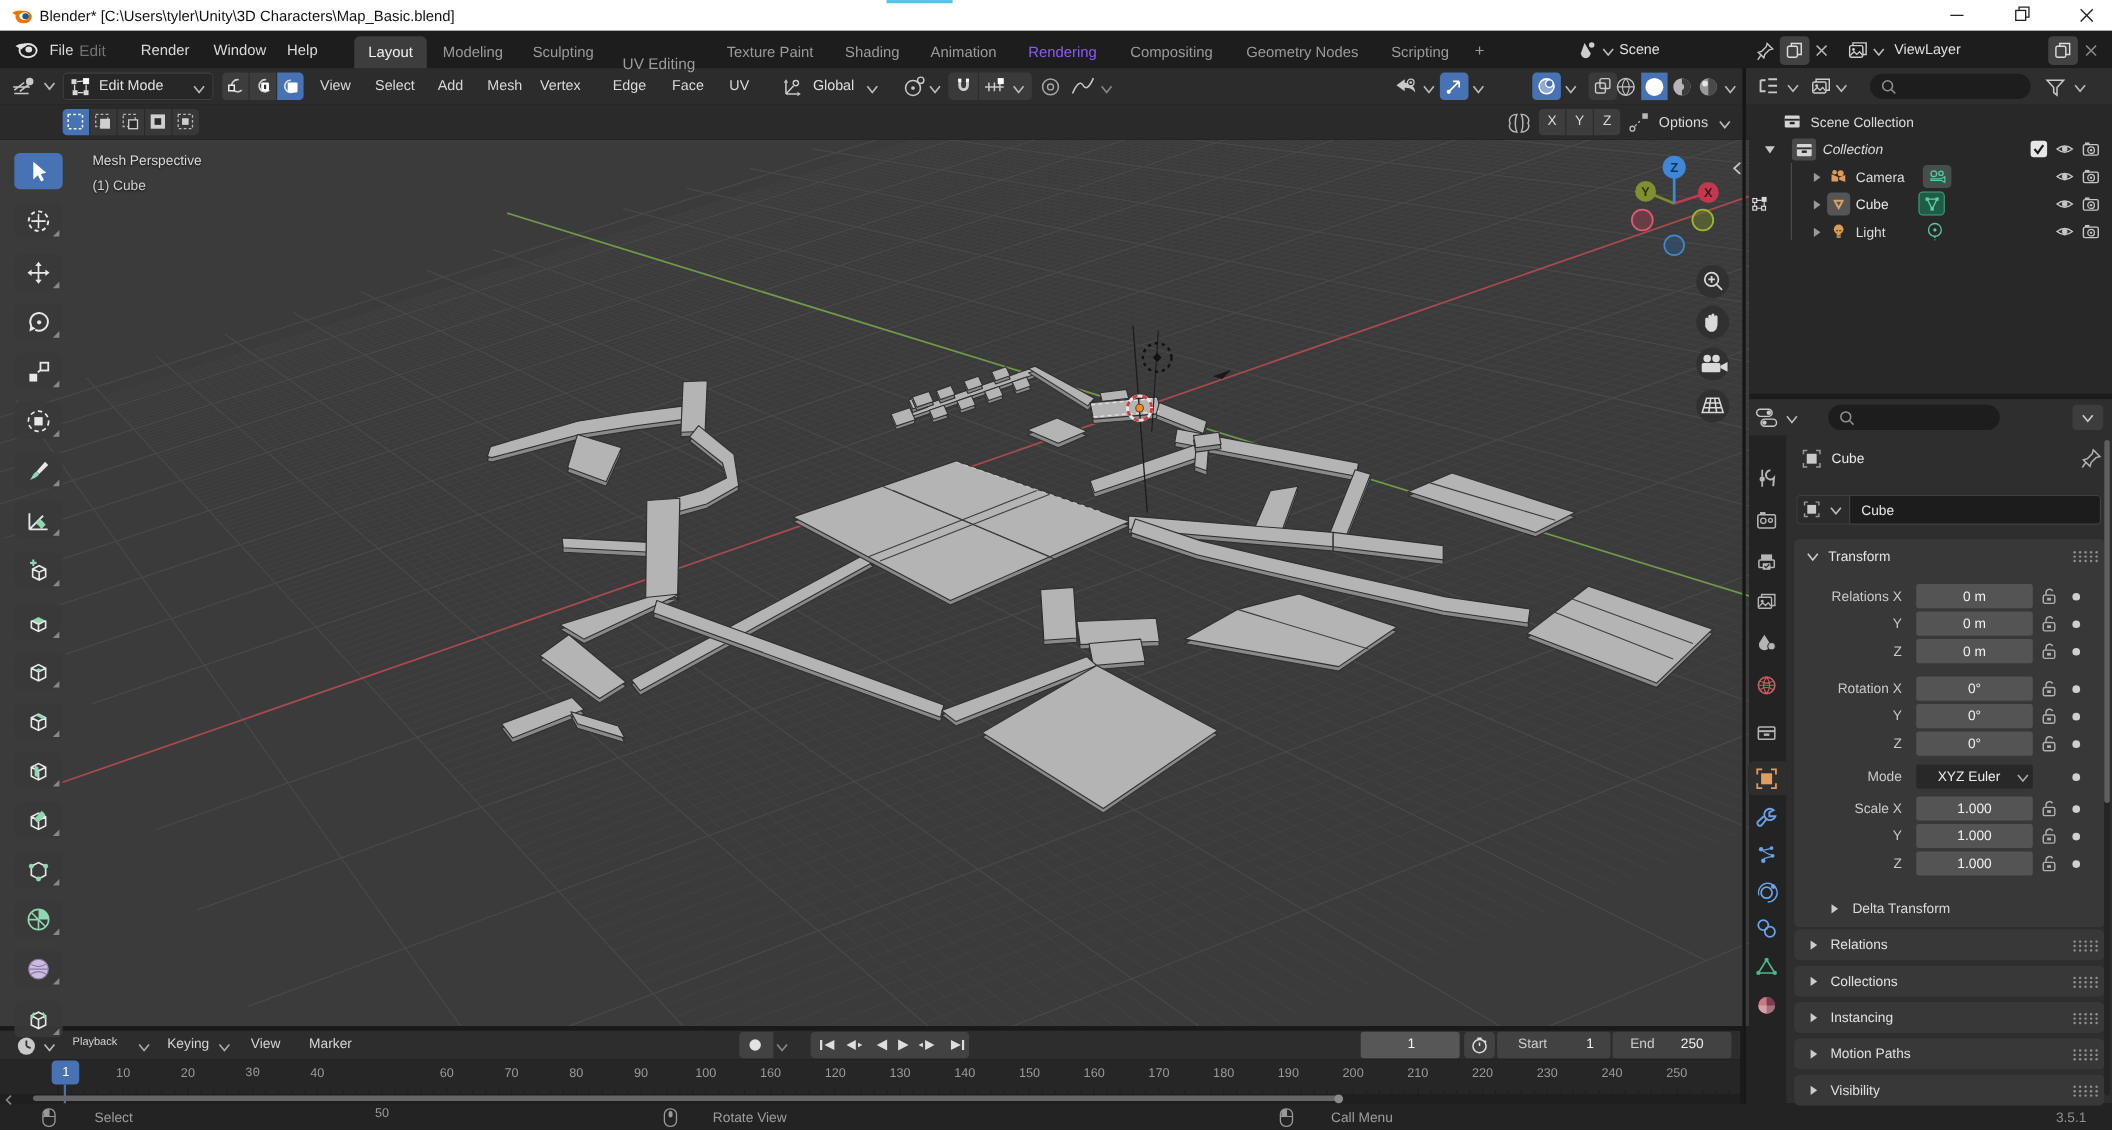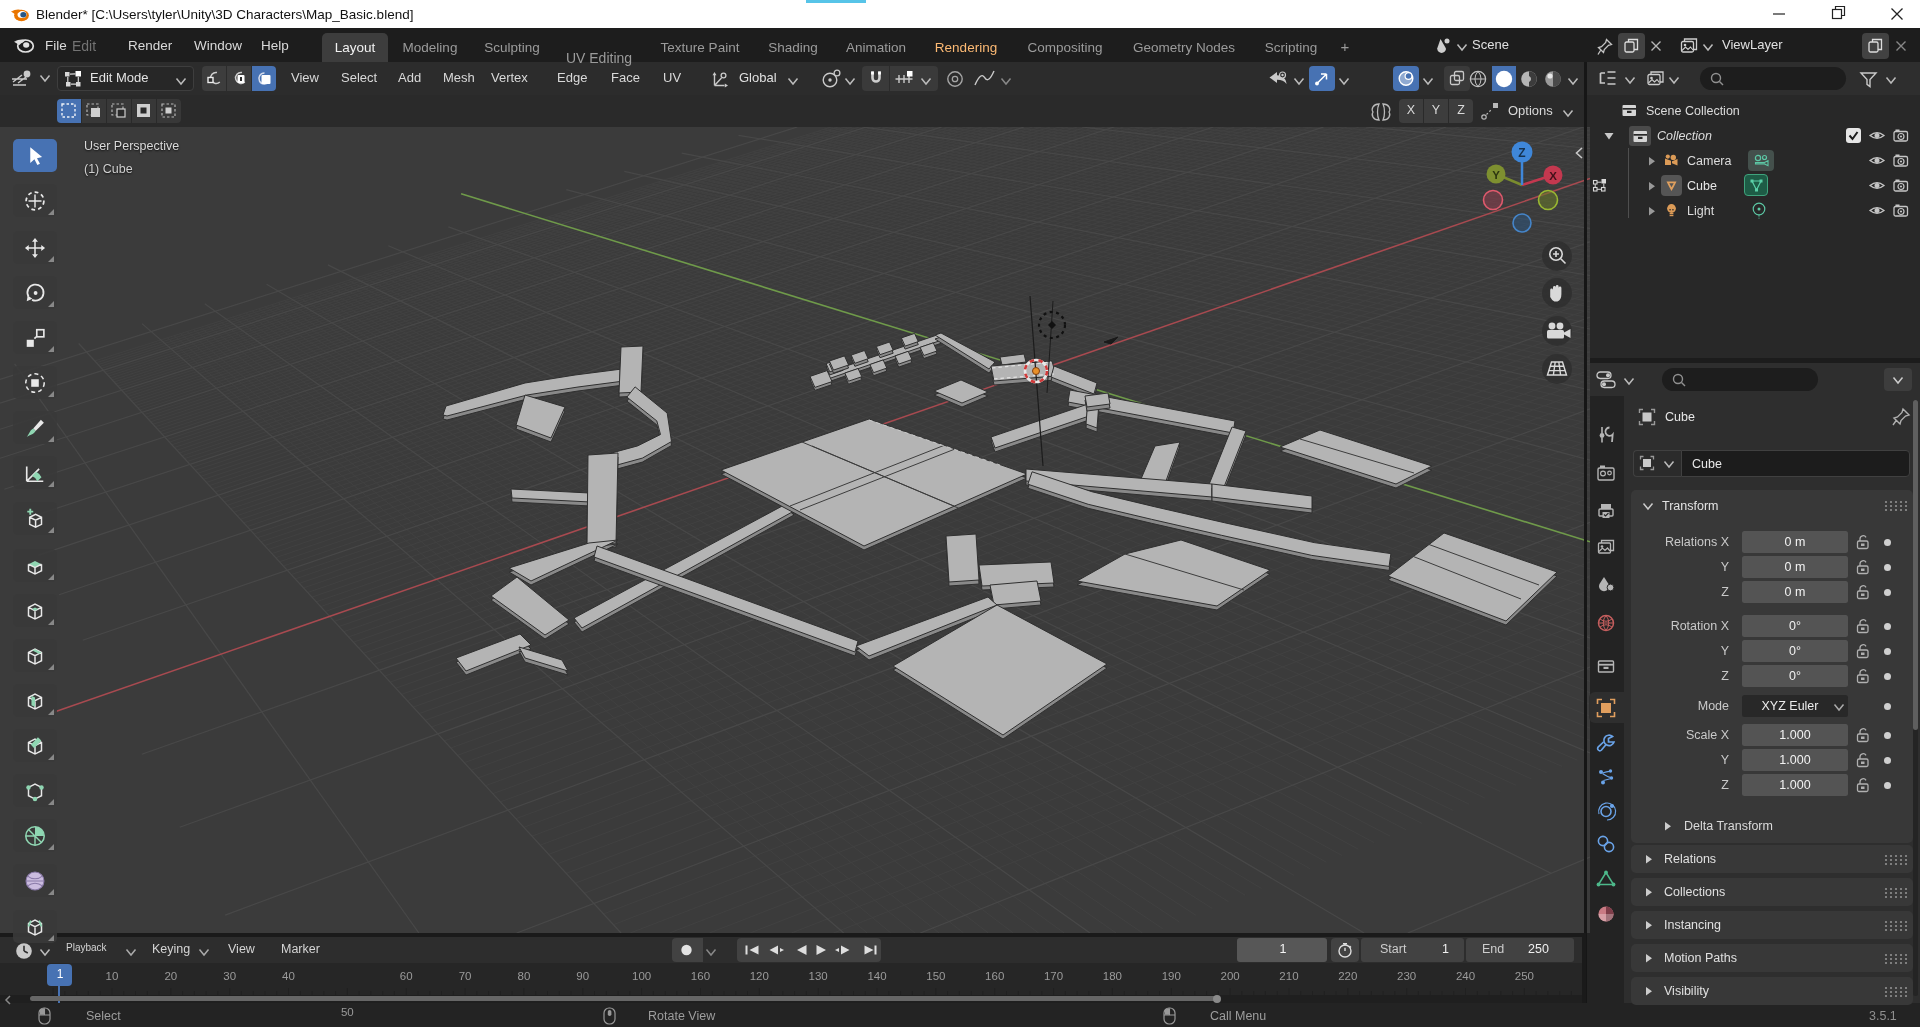--- a/index.html
+++ b/index.html
@@ -54,21 +54,21 @@
 <span style="position:absolute;left:194px;top:37px;font-size:13.5px;color:#dadada;white-space:nowrap;">Window</span>
 <span style="position:absolute;left:261px;top:37px;font-size:13.5px;color:#dadada;white-space:nowrap;">Help</span>
 <div style="position:absolute;left:322px;top:33px;width:66px;height:29px;background:#3d3d3d;border-radius:5px 5px 0 0;"></div>
 <span style="position:absolute;left:355px;top:39px;font-size:13.5px;color:#f2f2f2;white-space:nowrap;transform:translateX(-50%);">Layout</span>
 <span style="position:absolute;left:430px;top:39px;font-size:13.5px;color:#9b9b9b;white-space:nowrap;transform:translateX(-50%);">Modeling</span>
 <span style="position:absolute;left:512px;top:39px;font-size:13.5px;color:#9b9b9b;white-space:nowrap;transform:translateX(-50%);">Sculpting</span>
 <span style="position:absolute;left:599px;top:49px;font-size:14px;color:#9b9b9b;white-space:nowrap;transform:translateX(-50%);">UV Editing</span>
 <span style="position:absolute;left:700px;top:39px;font-size:13.5px;color:#9b9b9b;white-space:nowrap;transform:translateX(-50%);">Texture Paint</span>
 <span style="position:absolute;left:793px;top:39px;font-size:13.5px;color:#9b9b9b;white-space:nowrap;transform:translateX(-50%);">Shading</span>
 <span style="position:absolute;left:876px;top:39px;font-size:13.5px;color:#9b9b9b;white-space:nowrap;transform:translateX(-50%);">Animation</span>
-<span style="position:absolute;left:966px;top:39px;font-size:13.5px;color:#fdba74;white-space:nowrap;transform:translateX(-50%);">Rendering</span>
+<span style="position:absolute;left:966px;top:39px;font-size:13.5px;color:#8b5cf6;white-space:nowrap;transform:translateX(-50%);">Rendering</span>
 <span style="position:absolute;left:1065px;top:39px;font-size:13.5px;color:#9b9b9b;white-space:nowrap;transform:translateX(-50%);">Compositing</span>
 <span style="position:absolute;left:1184px;top:39px;font-size:13.5px;color:#9b9b9b;white-space:nowrap;transform:translateX(-50%);">Geometry Nodes</span>
 <span style="position:absolute;left:1291px;top:39px;font-size:13.5px;color:#9b9b9b;white-space:nowrap;transform:translateX(-50%);">Scripting</span>
 <span style="position:absolute;left:1345px;top:37px;font-size:15px;color:#9b9b9b;white-space:nowrap;transform:translateX(-50%);">+</span>
 <svg style="position:absolute;left:1433px;top:36px;" width="22" height="20" viewBox="0 0 22 20">
     <path d="M7.5 3 L13 12.5 a4.4 4.4 0 0 1 -8.8 0 Z" fill="#cdcdcd"></path>
     <circle cx="14" cy="5" r="2.5" fill="#cdcdcd"></circle>
   </svg>
 <svg style="position:absolute;left:1455px;top:40px;" width="14" height="14" viewBox="0 0 14 14">
     <path d="M2.5 4.5 l4.5 5.5 l4.5 -5.5" fill="none" stroke="#bbb" stroke-width="1.5" transform="scale(1.0)"></path>
@@ -660,21 +660,21 @@
 <line x1="1030" y1="169" x2="1043" y2="339" stroke="#1c1c1c" stroke-width="1.2"></line>
 <line x1="1053" y1="174" x2="1047" y2="266" stroke="#1c1c1c" stroke-width="1"></line>
 <circle cx="1036" cy="244" r="11" fill="none" stroke="#e8e8e8" stroke-width="2.6"></circle>
 <circle cx="1036" cy="244" r="11" fill="none" stroke="#d03a3a" stroke-width="2.6" stroke-dasharray="4.5 4.5"></circle>
 <circle cx="1036" cy="244" r="3.5" fill="#e8902a" stroke="#803f10" stroke-width="1"></circle>
 <circle cx="1052" cy="198" r="13" fill="none" stroke="#111" stroke-width="2.2" stroke-dasharray="3 3.5"></circle>
 <path d="M 1048 198 l 4 -4 l 4 4 l -4 4 z" fill="#111"></path>
 <path d="M 1104 215 l 14 -5 l -7 7 z" fill="#1a1a1a" stroke="#1a1a1a"></path>
     </svg>
   </div>
-<span style="position:absolute;left:84px;top:138px;font-size:12.5px;color:#dadada;white-space:nowrap;text-shadow:0 1px 2px rgba(0,0,0,.8);">User Perspective</span>
+<span style="position:absolute;left:84px;top:138px;font-size:12.5px;color:#dadada;white-space:nowrap;text-shadow:0 1px 2px rgba(0,0,0,.8);">Mesh Perspective</span>
 <span style="position:absolute;left:84px;top:161px;font-size:12.5px;color:#d0d0d0;white-space:nowrap;text-shadow:0 1px 2px rgba(0,0,0,.8);">(1) Cube</span>
 <div style="position:absolute;left:13px;top:139px;width:44px;height:33px;background:#4772b3;border-radius:5px;"></div>
 <svg style="position:absolute;left:22px;top:143px;" width="26" height="26" viewBox="0 0 22 22">
     <path d="M7 3.5 L7 17 L10.5 13.8 L13 18.6 L15.2 17.5 L12.7 12.8 L17 11.8 Z" fill="#fff"></path>
   </svg>
 <div style="position:absolute;left:13px;top:184px;width:44px;height:33px;background:rgba(58,58,58,0.9);border-radius:5px;"></div>
 <svg style="position:absolute;left:22px;top:188px;" width="26" height="26" viewBox="0 0 22 22">
     <circle cx="11" cy="11" r="7.5" fill="none" stroke="#e8e8e8" stroke-width="1.5" stroke-dasharray="3.2 2.6"></circle>
     <path d="M11 5.5 v11 M5.5 11 h11" stroke="#e8e8e8" stroke-width="1.2"></path>
   </svg>
@@ -1383,21 +1383,21 @@
     <path d="M9 10 V6.8 M7 2.8 h4 M9 2.8 v1.6 M13.5 5 l1.5 1.5" stroke="#ddd" stroke-width="1.4"></path>
   </svg>
 <div style="position:absolute;left:1361px;top:938px;width:103px;height:24px;background:#424242;border-radius:3px;"></div>
 <span style="position:absolute;left:1380px;top:941px;font-size:12.5px;color:#cdcdcd;white-space:nowrap;">Start</span>
 <span style="position:absolute;left:1442px;top:941px;font-size:12.5px;color:#f0f0f0;white-space:nowrap;">1</span>
 <div style="position:absolute;left:1466px;top:938px;width:108px;height:24px;background:#424242;border-radius:3px;"></div>
 <span style="position:absolute;left:1482px;top:941px;font-size:12.5px;color:#cdcdcd;white-space:nowrap;">End</span>
 <span style="position:absolute;left:1528px;top:941px;font-size:12.5px;color:#f0f0f0;white-space:nowrap;">250</span>
 <span style="position:absolute;left:111.965px;top:969px;font-size:11.5px;color:#9a9a9a;white-space:nowrap;transform:translateX(-50%);">10</span>
 <span style="position:absolute;left:170.815px;top:969px;font-size:11.5px;color:#9a9a9a;white-space:nowrap;transform:translateX(-50%);">20</span>
-<span style="position:absolute;left:229.665px;top:969px;font-size:11.5px;color:#9a9a9a;white-space:nowrap;transform:translateX(-50%);">30</span>
+<span style="position:absolute;left:229.665px;top:969px;font-size:11.5px;color:#9a9a9a;white-space:nowrap;transform:translateX(-50%);font-family:Liberation Mono, monospace;">30</span>
 <span style="position:absolute;left:288.515px;top:969px;font-size:11.5px;color:#9a9a9a;white-space:nowrap;transform:translateX(-50%);">40</span>
 <span style="position:absolute;left:347.365px;top:969px;font-size:11.5px;color:#9a9a9a;white-space:nowrap;transform:translateX(-50%);margin-top:36px;">50</span>
 <span style="position:absolute;left:406.215px;top:969px;font-size:11.5px;color:#9a9a9a;white-space:nowrap;transform:translateX(-50%);">60</span>
 <span style="position:absolute;left:465.065px;top:969px;font-size:11.5px;color:#9a9a9a;white-space:nowrap;transform:translateX(-50%);">70</span>
 <span style="position:absolute;left:523.915px;top:969px;font-size:11.5px;color:#9a9a9a;white-space:nowrap;transform:translateX(-50%);">80</span>
 <span style="position:absolute;left:582.765px;top:969px;font-size:11.5px;color:#9a9a9a;white-space:nowrap;transform:translateX(-50%);">90</span>
 <span style="position:absolute;left:641.615px;top:969px;font-size:11.5px;color:#9a9a9a;white-space:nowrap;transform:translateX(-50%);">100</span>
 <span style="position:absolute;left:700.465px;top:969px;font-size:11.5px;color:#9a9a9a;white-space:nowrap;transform:translateX(-50%);">160</span>
 <span style="position:absolute;left:759.3149999999999px;top:969px;font-size:11.5px;color:#9a9a9a;white-space:nowrap;transform:translateX(-50%);">120</span>
 <span style="position:absolute;left:818.165px;top:969px;font-size:11.5px;color:#9a9a9a;white-space:nowrap;transform:translateX(-50%);">130</span>

